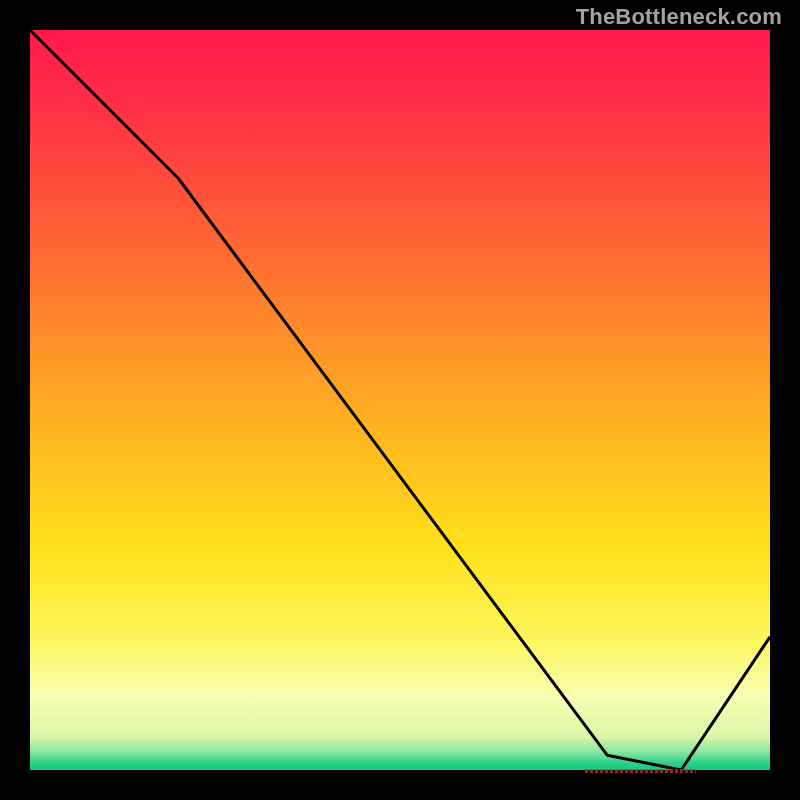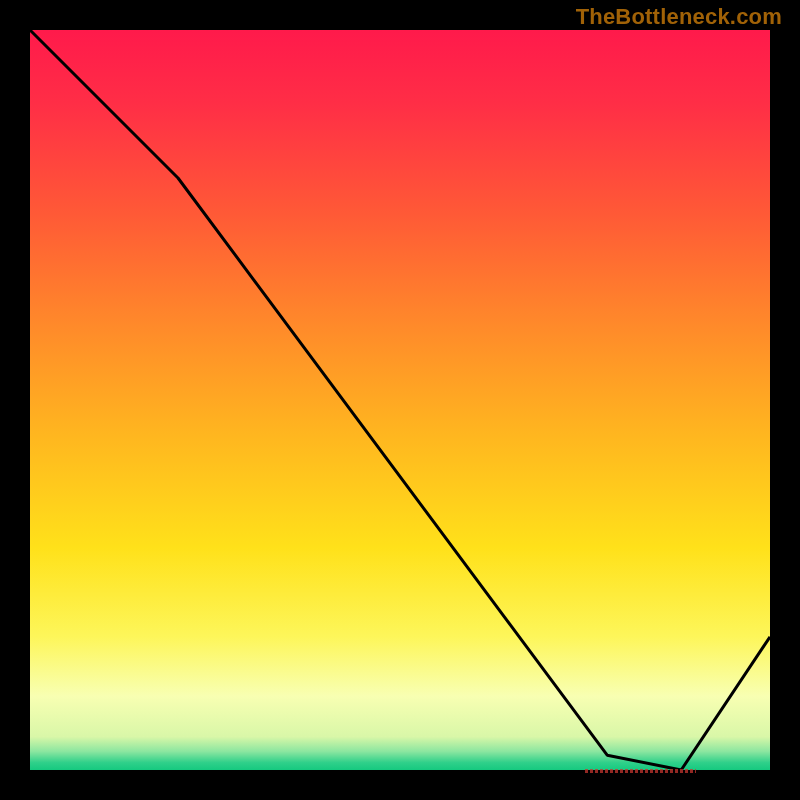--- a/index.html
+++ b/index.html
@@ -13,21 +13,21 @@
   }
   .wrapper {
     position: relative;
     width: 800px;
     height: 800px;
   }
   .attribution {
     position: absolute;
     top: 4px;
     right: 18px;
-    color: #a16207;
+    color: #a3a3a3;
     font-size: 22px;
     font-weight: 600;
     letter-spacing: 0.2px;
   }
   svg {
     display: block;
   }
 </style>
 </head>
 <body>

